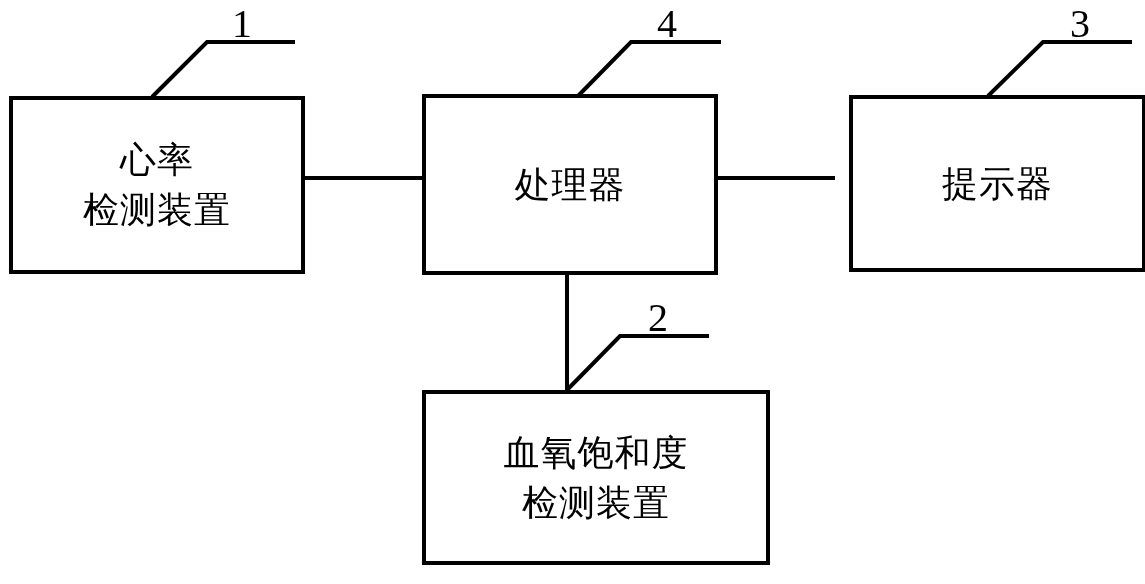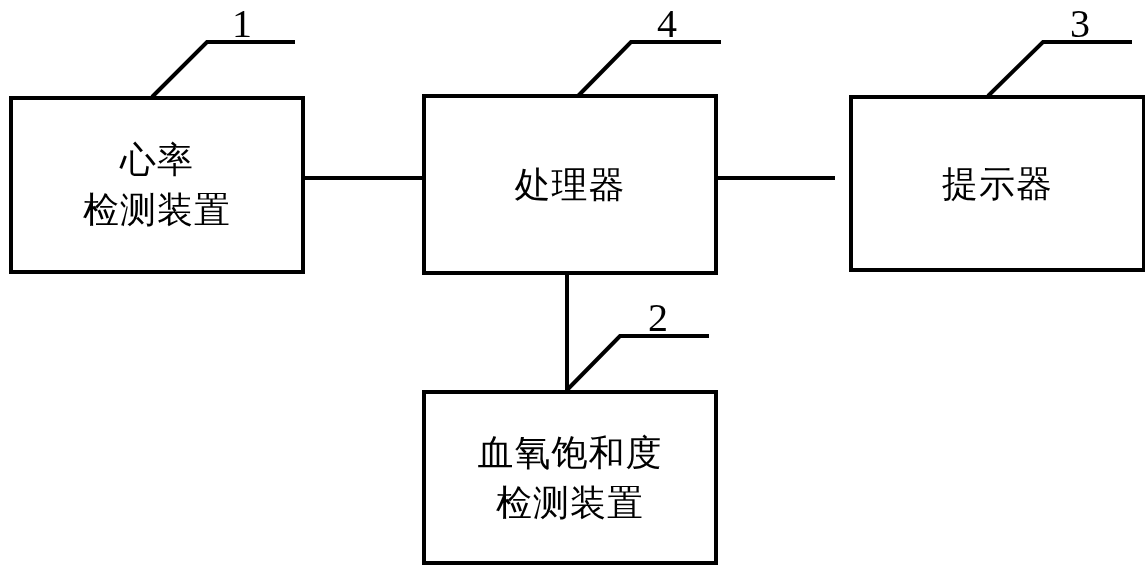--- a/index.html
+++ b/index.html
@@ -82,21 +82,21 @@
   </div>
 
   <div class="block-box" style="left:422px; top:94px; width:296px; height:181px;">
     <div class="block-label-line">处理器</div>
   </div>
 
   <div class="block-box" style="left:833px; top:95px; width:297px; height:177px;margin-left:16px;">
     <div class="block-label-line">提示器</div>
   </div>
 
-  <div class="block-box" style="left:422px; top:390px; width:296px; height:175px;">
+  <div class="block-box" style="left:422px; top:390px; width:348px; height:175px;">
     <div class="block-label-line">血氧饱和度</div>
     <div class="block-label-line">检测装置</div>
   </div>
 
   <div class="ref-number" style="left:232px; top:4px;">1</div>
   <div class="ref-number" style="left:657px; top:4px;">4</div>
   <div class="ref-number" style="left:1070px; top:4px;">3</div>
   <div class="ref-number" style="left:648px; top:298px;">2</div>
 
 </div>

